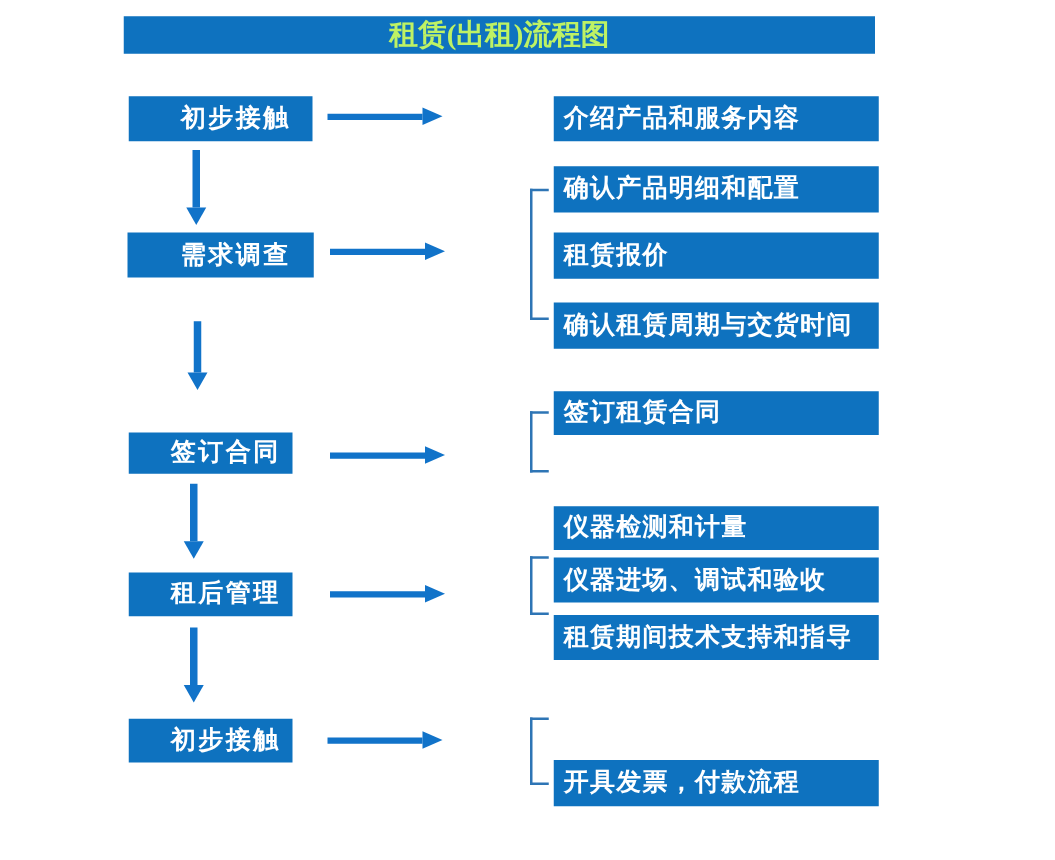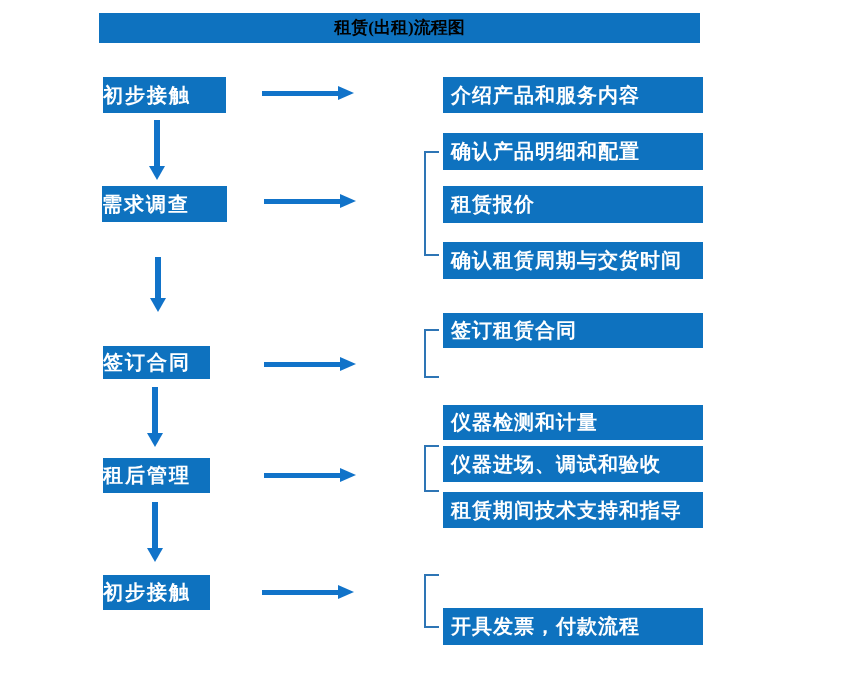--- a/index.html
+++ b/index.html
@@ -11,35 +11,36 @@
   .canvas {
     position: relative;
     width: 844px;
     height: 688px;
     background: #ffffff;
     overflow: hidden;
   }
   .title-bar {
     position: absolute;
     background: #0e72bf;
-    color: #000000;
-    font-size: 17px;
+    color: #bef264;
+    font-size: 23px;
     font-weight: bold;
     text-align: center;
     white-space: nowrap;
   }
   .stage-box {
     position: absolute;
     background: #0e72bf;
     color: #ffffff;
     font-size: 20px;
     font-weight: bold;
-    text-align: left;
+    text-align: center;
     letter-spacing: 2px;
     white-space: nowrap;
+    padding-left: 24px;
   }
   .output-box {
     position: absolute;
     left: 443px;
     width: 260px;
     background: #0e72bf;
     color: #ffffff;
     font-size: 20px;
     font-weight: bold;
     padding-left: 8px;

